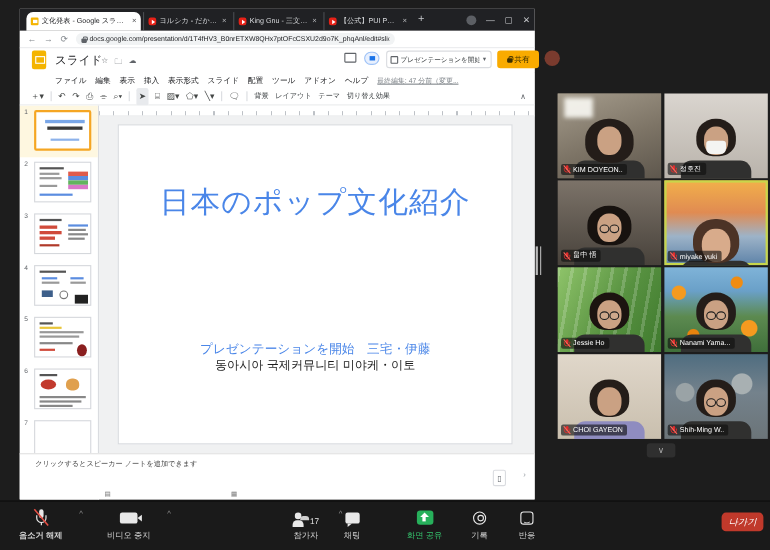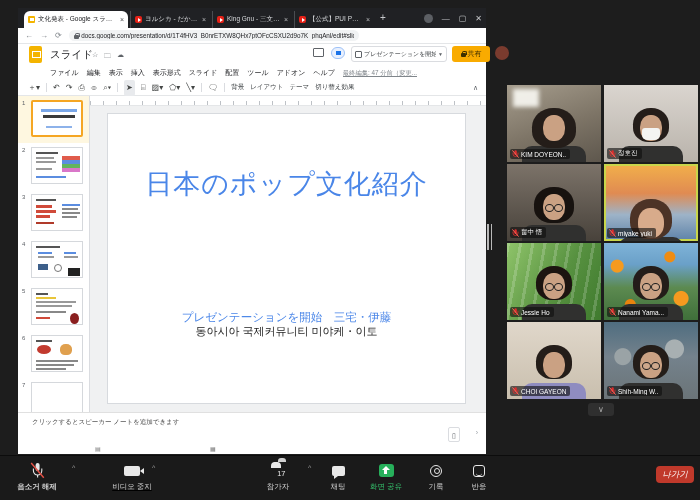--- a/index.html
+++ b/index.html
@@ -151,21 +151,21 @@
 
   
   .zbar { position:absolute; left:0; top:455px; width:700px; height:45px; background:#1a1a1a; border-top:1px solid #0c0c0c; }
   .zitem { position:absolute; top:6px; display:flex; flex-direction:column; align-items:center; gap:3px; }
   .zlabel { font-size:7.5px; color:#d2d2d2; white-space:nowrap; }
   .zlabel.green { color:#35c16c; }
   .zcaret { position:absolute; top:8px; font-size:7px; color:#9a9a9a; }
   .zic { height:17px; display:flex; align-items:center; }
   .cam-ic { width:16px; height:10px; background:#e8e8e8; border-radius:2px; position:relative; }
   .cam-ic::after { content:""; position:absolute; right:-4px; top:2px; border-right:4px solid #e8e8e8; border-top:3px solid transparent; border-bottom:3px solid transparent; }
-  .ppl-wrap { display:flex; align-items:flex-end; gap:1px;flex-direction:column; }
+  .ppl-wrap { display:flex; align-items:flex-end; gap:1px; }
   .ppl-ic { width:15px; height:13px; position:relative; }
   .ppl-ic::before { content:""; position:absolute; left:2px; top:0; width:6px; height:6px; border-radius:50%; background:#e8e8e8; }
   .ppl-ic::after { content:""; position:absolute; left:0; bottom:0; width:10px; height:6px; border-radius:4px 4px 0 0; background:#e8e8e8; box-shadow:6px -5px 0 -1px #cfcfcf; }
   .ppl-count { font-size:7.5px; color:#e8e8e8; margin-bottom:1px; }
   .chat-ic { width:13px; height:10px; background:#e8e8e8; border-radius:2px; position:relative; }
   .chat-ic::after { content:""; position:absolute; left:2px; bottom:-3px; border-top:3px solid #e8e8e8; border-right:4px solid transparent; }
   .shr-ic { width:15px; height:13px; background:#27b05b; border-radius:3px; position:relative; }
   .shr-ic::before { content:""; position:absolute; left:5.5px; top:5px; width:3px; height:5px; background:#fff; }
   .shr-ic::after { content:""; position:absolute; left:3.5px; top:1.5px; border-bottom:4px solid #fff; border-left:4px solid transparent; border-right:4px solid transparent; }
   .rec-ic { width:12px; height:12px; border:1.5px solid #e8e8e8; border-radius:50%; position:relative; }
@@ -529,38 +529,38 @@
             <rect x="5.6" y="1" width="4" height="8" rx="2" fill="#e8e8e8"></rect>
             <path d="M3.4 6.5v2.3a4.2 4.2 0 0 0 8.4 0V6.5" stroke="#e8e8e8" fill="none" stroke-width="1.1"></path>
             <line x1="7.6" y1="13" x2="7.6" y2="15.5" stroke="#e8e8e8" stroke-width="1.1"></line>
             <line x1="1.2" y1="1" x2="13.8" y2="15.8" stroke="#e65146" stroke-width="1.4"></line>
           </svg>
       </span>
       <span class="zlabel">음소거 해제</span>
     </div>
     <span class="zcaret" style="left:72px;">^</span>
 
-    <div class="zitem" style="left:103px;width:58px;text-decoration:underline;">
+    <div class="zitem" style="left:88px;width:58px;">
       <span class="zic">
           <span class="cam-ic"></span>
         </span>
       <span class="zlabel">비디오 중지</span>
     </div>
     <span class="zcaret" style="left:152px;">^</span>
 
     <div class="zitem" style="left:252px;width:52px;">
       <span class="zic ppl-wrap">
         <span class="ppl-ic"></span>
         <span class="ppl-count">17</span>
       </span>
       <span class="zlabel">참가자</span>
     </div>
     <span class="zcaret" style="left:308px;">^</span>
 
-    <div class="zitem" style="left:322px;width:32px;justify-content:space-between;">
+    <div class="zitem" style="left:304px;width:32px;justify-content:space-between;">
       <span class="zic">
           <span class="chat-ic"></span>
         </span>
       <span class="zlabel">채팅</span>
     </div>
 
     <div class="zitem" style="left:363px;width:46px;">
       <span class="zic">
           <span class="shr-ic"></span>
         </span>

